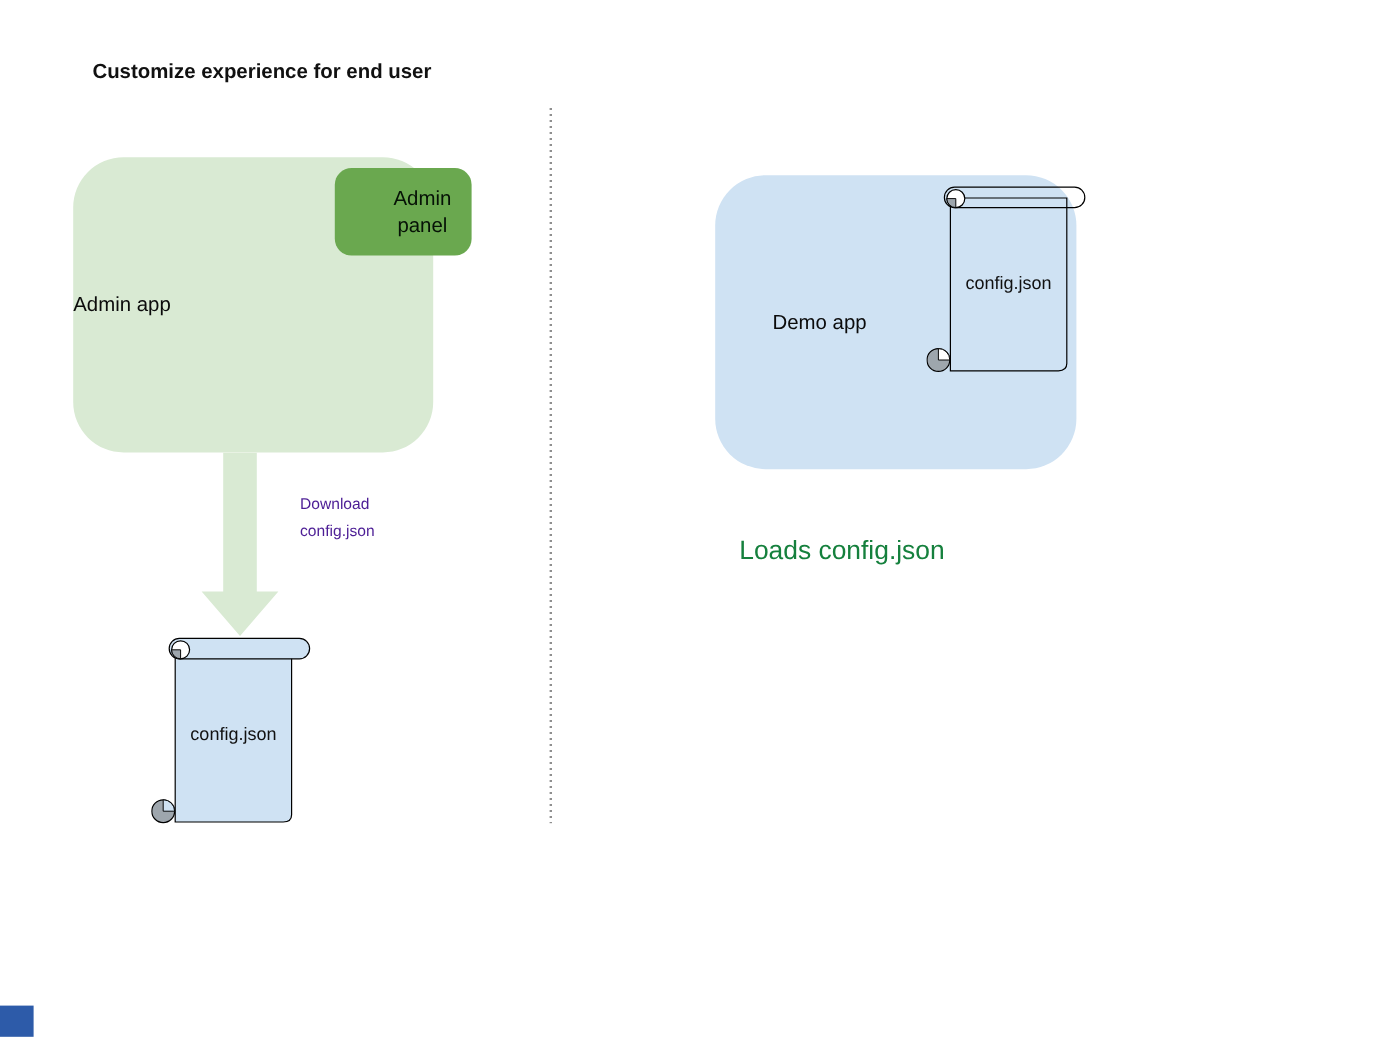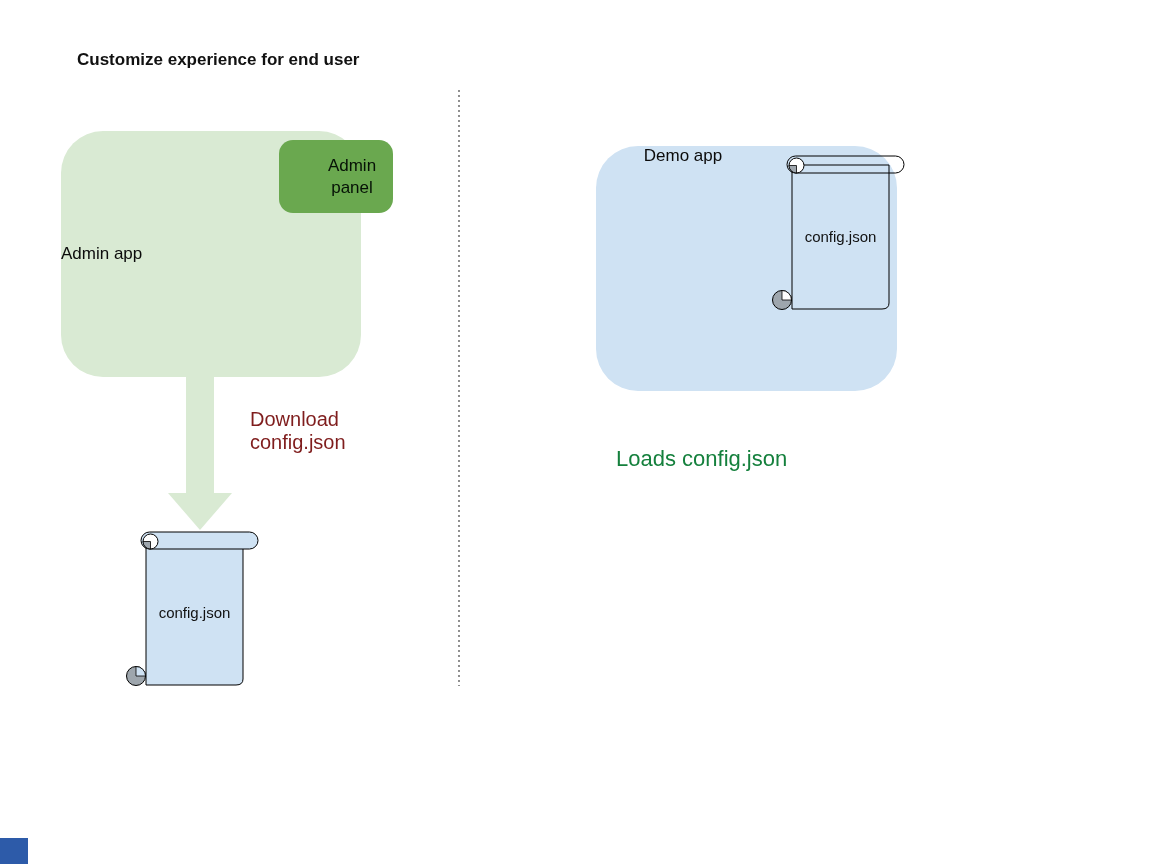--- a/index.html
+++ b/index.html
@@ -14,30 +14,30 @@
     border-radius:42px;display:flex;align-items:center;
   }
   .admin-app{
     left:61px;top:131px;width:300px;height:246px;background:var(--app-green,#d9ead3);
   }
   .demo-app{
     left:596px;top:146px;width:301px;height:245px;background:var(--light-blue,#cfe2f3);
     justify-content:flex-start;
   }
   .demo-label-area{
-    width:174px;height:100%;display:flex;align-items:flex-start;justify-content:center;
+    width:174px;height:100%;display:flex;align-items:center;justify-content:center;
   }
   .app-label{font-size:17px;color:#0b0b0b;}
   .admin-panel{
     left:279px;top:140px;width:82px;height:73px;background:var(--panel-green,#6aa84f);
     border-radius:14px;display:flex;align-items:center;justify-content:center;
     text-align:center;font-size:17px;line-height:22px;color:#061206;padding-left:32px;
   }
   .download-label{
-    left:250px;top:408px;font-size:20px;line-height:23px;white-space:pre-line;color:#7f1d1d;
+    left:250px;top:408px;font-size:13px;line-height:23px;white-space:pre-line;color:#4c1d95;
   }
   .loads-label{
     left:616px;top:446px;font-size:22px;color:#15803d;
   }
   .divider{
     left:458px;top:90px;width:2px;height:596px;
     background:repeating-linear-gradient(to bottom,
       var(--divider-gray,#8f8f8f) 0px, var(--divider-gray,#8f8f8f) 2px,
       transparent 2px, transparent 5px);
   }

